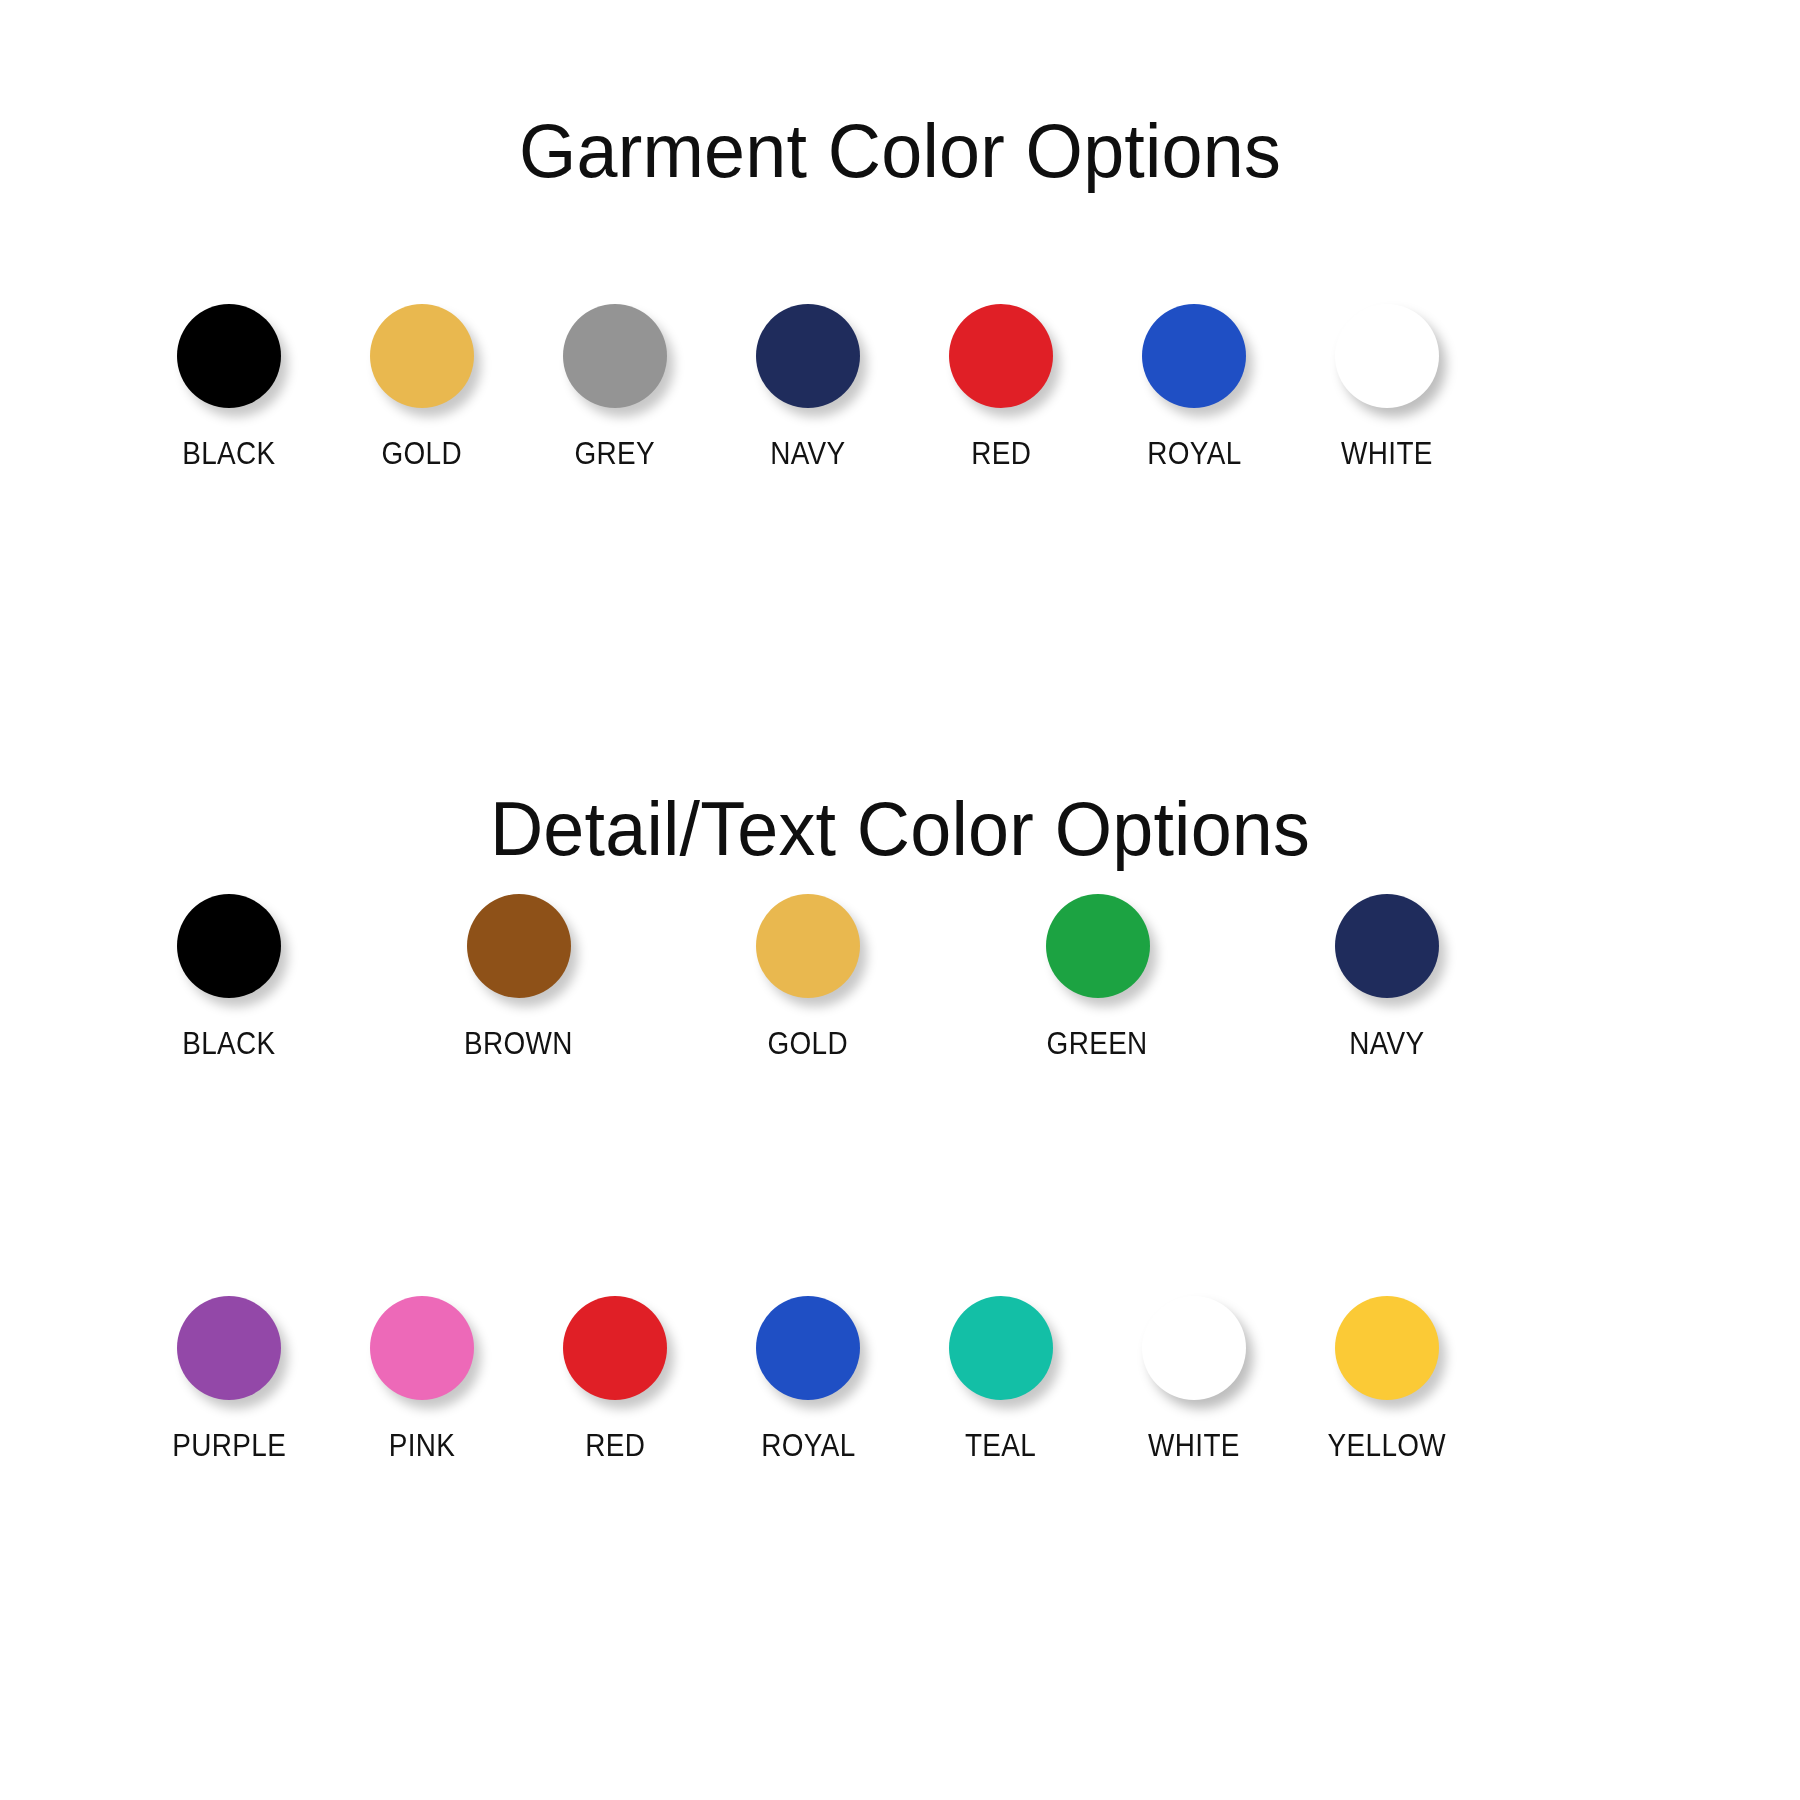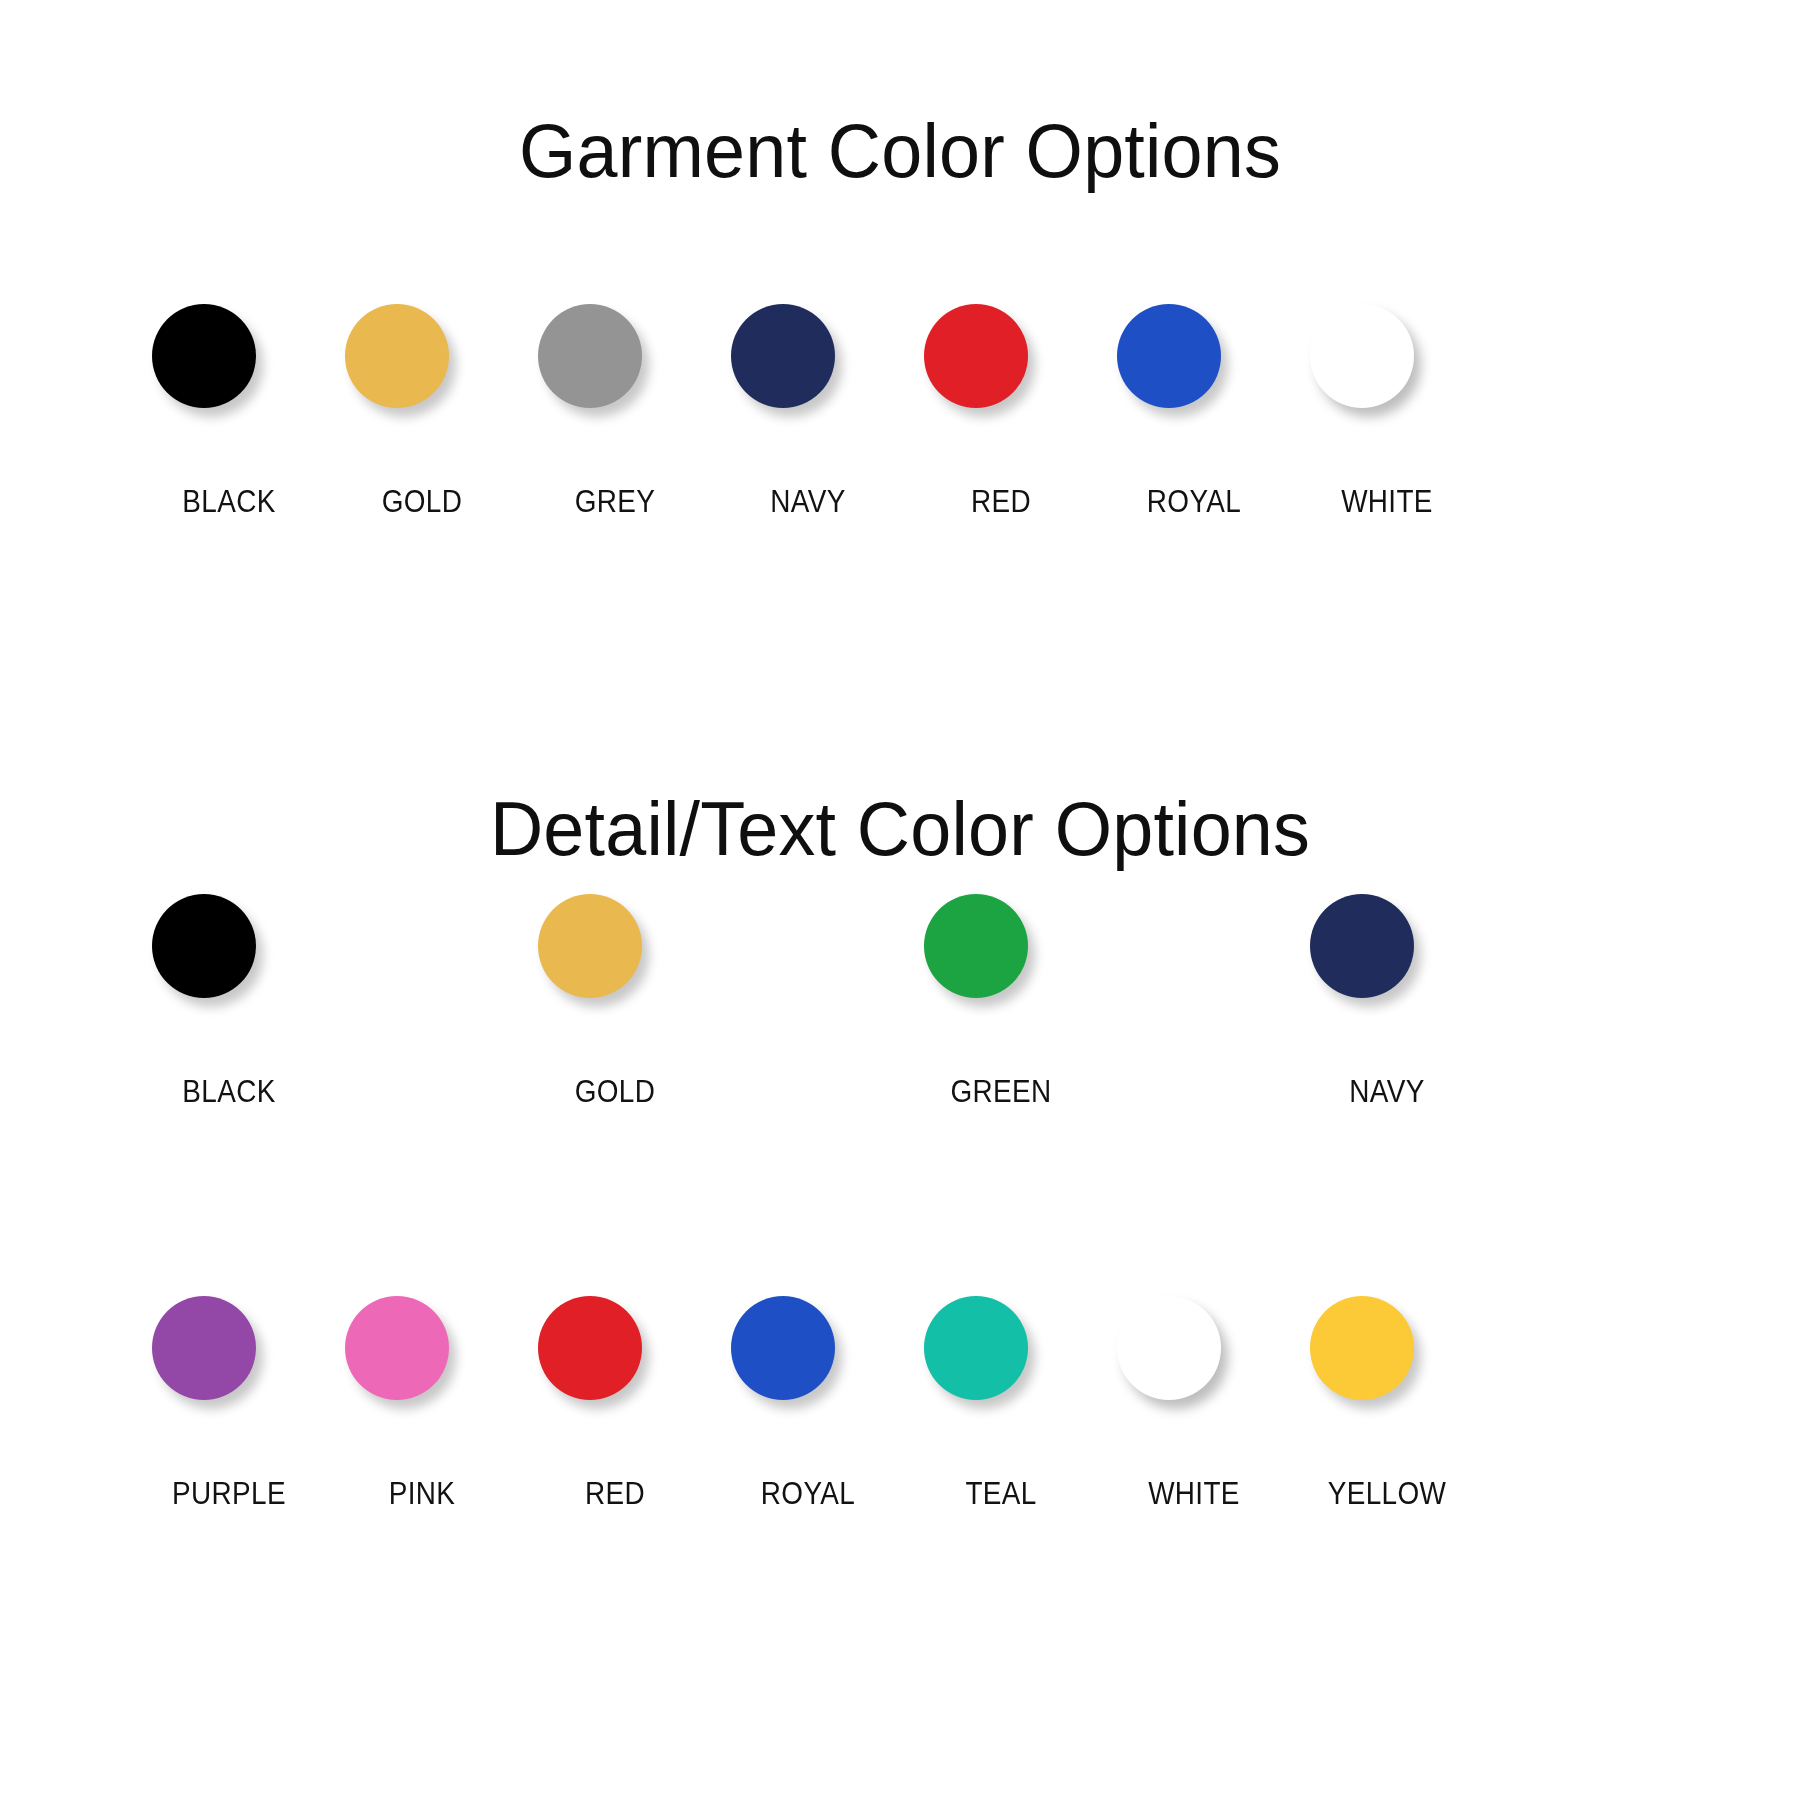--- a/index.html
+++ b/index.html
@@ -62,21 +62,21 @@
   }
 
   .row-garment-1 { top: 300px; }
   .row-detail-1  { top: 890px; }
   .row-detail-2  { top: 1292px; }
 
   .swatch-cell {
     width: 162px;
     display: flex;
     flex-direction: column;
-    gap: 48px;
+    align-items: center;
   }
 
   .dot-wrap {
     width: 112px;
     height: 112px;
     display: flex;
     align-items: center;
     justify-content: center;
   }
 
@@ -161,20 +161,26 @@
 
   <div class="swatch-row row-detail-1">
       <div class="swatch-cell">
         <div class="dot-wrap">
           <div class="dot" style="background: rgb(0, 0, 0);"></div>
         </div>
         <div class="swatch-label">BLACK</div>
       </div>
       <div class="swatch-cell">
         <div class="dot-wrap">
+          <div class="dot" style="background: rgb(142, 81, 24);"></div>
+        </div>
+        <div class="swatch-label">BROWN</div>
+      </div>
+      <div class="swatch-cell">
+        <div class="dot-wrap">
           <div class="dot" style="background: rgb(233, 184, 79);"></div>
         </div>
         <div class="swatch-label">GOLD</div>
       </div>
       <div class="swatch-cell">
         <div class="dot-wrap">
           <div class="dot" style="background: rgb(28, 163, 66);"></div>
         </div>
         <div class="swatch-label">GREEN</div>
       </div>

